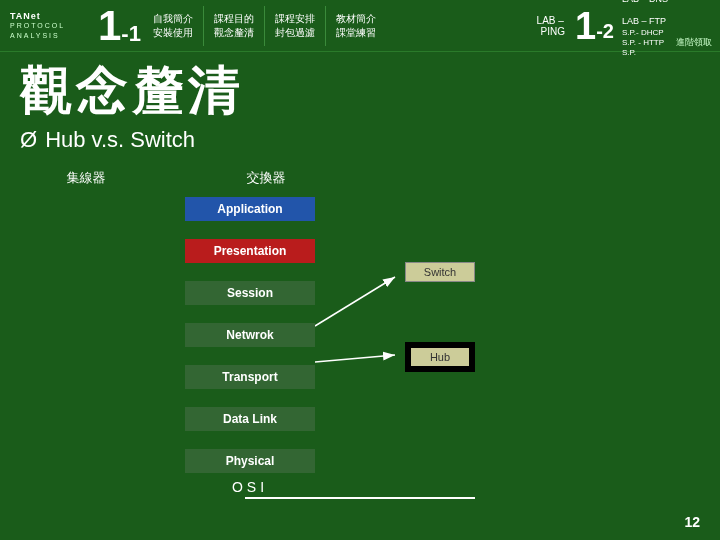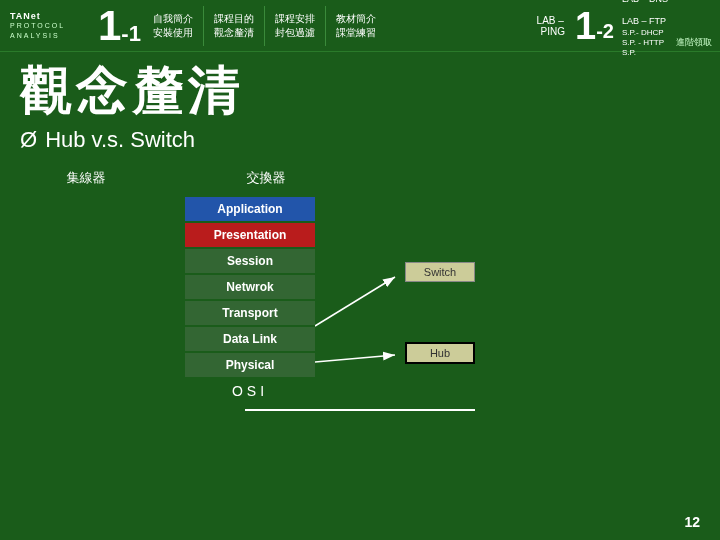--- a/index.html
+++ b/index.html
@@ -161,21 +161,21 @@
     .hs-label {
       font-size: 13px;
       color: #ffffff;
       min-width: 60px;
       text-align: center;
     }
 
     .osi-stack {
       display: flex;
       flex-direction: column;
-      gap: 2px;
+      gap: 18px;
       width: 130px;
     }
 
     .osi-layer {
       text-align: center;
       padding: 5px 6px;
       font-size: 12px;
       font-weight: bold;
       color: #ffffff;
       cursor: default;
@@ -325,21 +325,21 @@
             <polygon points="0 0, 8 3, 0 6" fill="#ffffff"></polygon>
           </marker>
         </defs>
       </svg>
 
       <div style="position:absolute; top:65px; left:90px;">
         <div style="background-color:#cccc99; border:1px solid #888; font-size:11px; color:#333; padding:3px 14px; text-align:center; min-width:70px;">Switch</div>
       </div>
 
       <div style="position:absolute; top:145px; left:90px;">
-        <div style="background-color:#cccc99; border:2px solid #000000; font-size:11px; color:#333; padding:3px 14px; text-align:center; min-width:70px;">Hub</div>
+        <div style="background-color:#cccc99; border:6px solid #000000; font-size:11px; color:#333; padding:3px 14px; text-align:center; min-width:70px;">Hub</div>
       </div>
     </div>
   </div>
 
   <div style="display:flex; justify-content:center; margin-top:2px;">
     <div style="width:130px; border-top:2px solid #ffffff;"></div>
     <div style="width:100px; border-top:2px solid #ffffff; margin-left:0;"></div>
   </div>
 </div>
 

